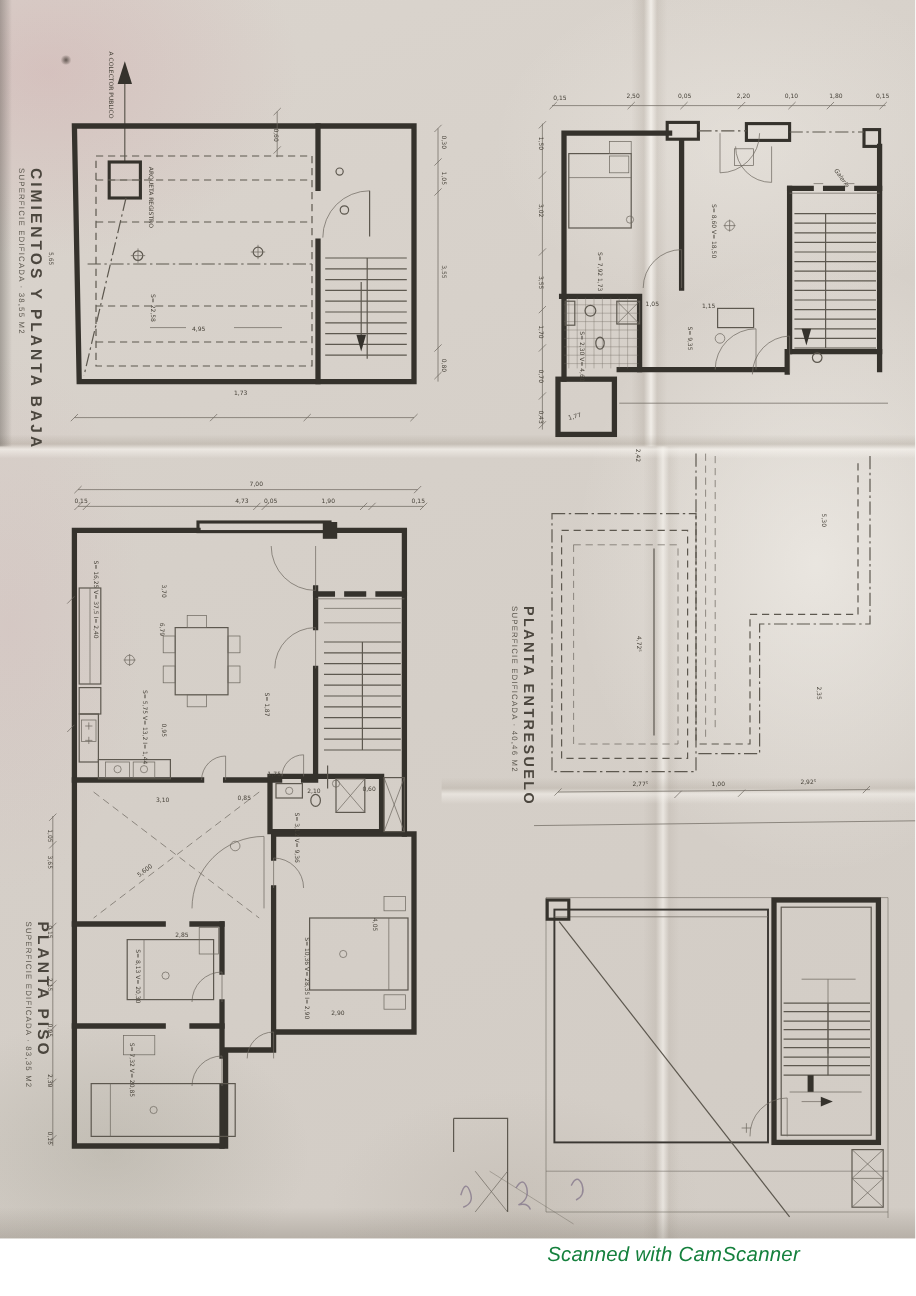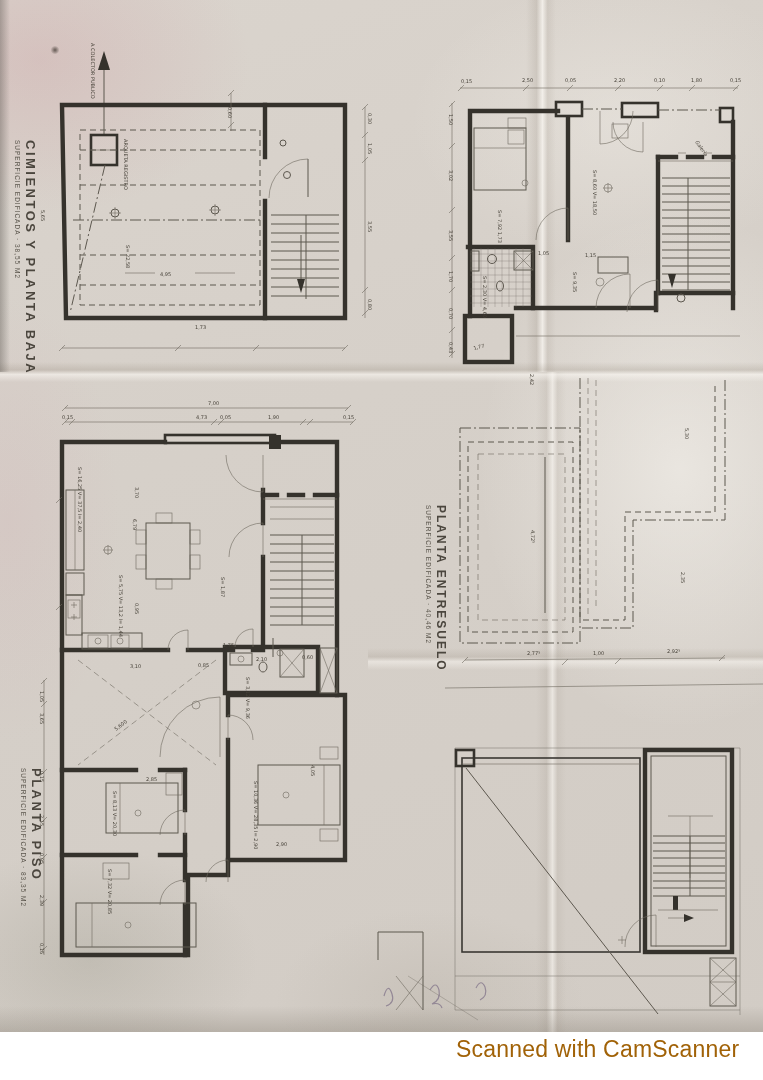--- a/index.html
+++ b/index.html
@@ -29,22 +29,22 @@
   .ledge{left:0;top:0;width:10px;height:372px;
     background:linear-gradient(90deg,rgba(70,66,60,.35),transparent);}
   .blot{position:absolute;left:50px;top:46px;width:10px;height:8px;border-radius:50%;
     background:radial-gradient(circle,rgba(60,52,45,.75),rgba(60,52,45,0) 70%);}
   .plansvg{position:absolute;}
   .vtitle{position:absolute;transform:rotate(90deg);transform-origin:top left;
     white-space:nowrap;color:#4b463e;}
   .vt-main{font-size:13px;letter-spacing:2.5px;font-weight:600;}
   .vt-sub{font-size:6.5px;letter-spacing:1px;margin-top:2px;color:#5b564d;}
   .vt2 .vt-main{font-size:12px;letter-spacing:2px;}
-  .footer{position:absolute;left:456px;top:1036px;font-size:23px;color:#a16207;
-    letter-spacing:.2px;}
+  .footer{position:absolute;left:456px;top:1036px;font-size:17px;color:#15803d;
+    letter-spacing:.2px;font-style:italic;}
   
   .w{stroke:#35322c;stroke-width:4.4;fill:none;stroke-linecap:square;}
   .w3{stroke:#35322c;stroke-width:2.6;fill:none;}
   .t{stroke:#5d584f;stroke-width:1;fill:none;}
   .t2{stroke:#6e6960;stroke-width:.6;fill:none;}
   .dsh{stroke-dasharray:6 4;}
   .ddot{stroke-dasharray:11 3 2 3;}
   .lbl{fill:#474239;font-size:5px;font-family:"DejaVu Sans",sans-serif;}
   .flb{fill:#35322c;stroke:none;}
   .hand{fill:none;stroke:#7d6f86;stroke-width:1.2;opacity:.7;}

